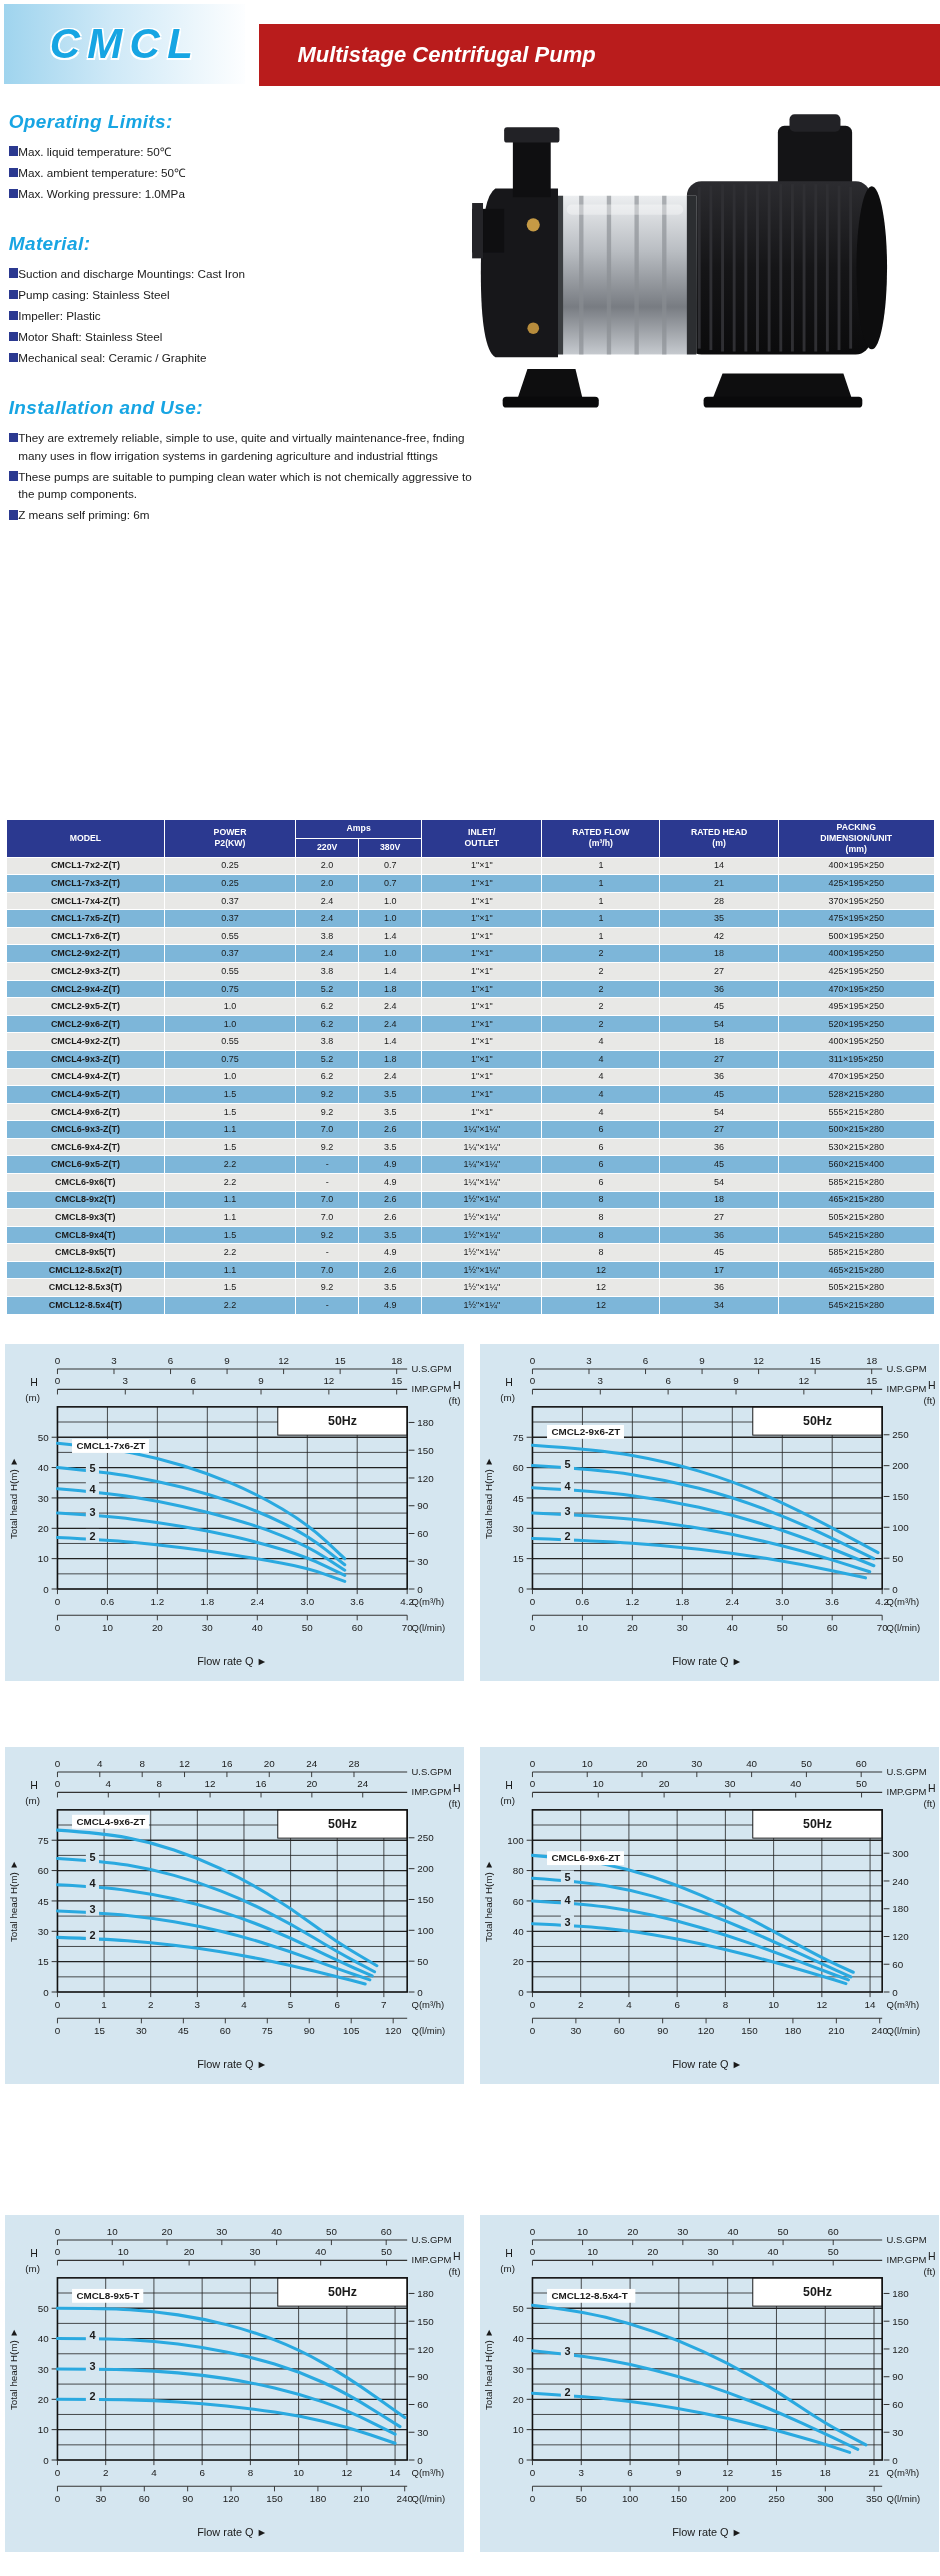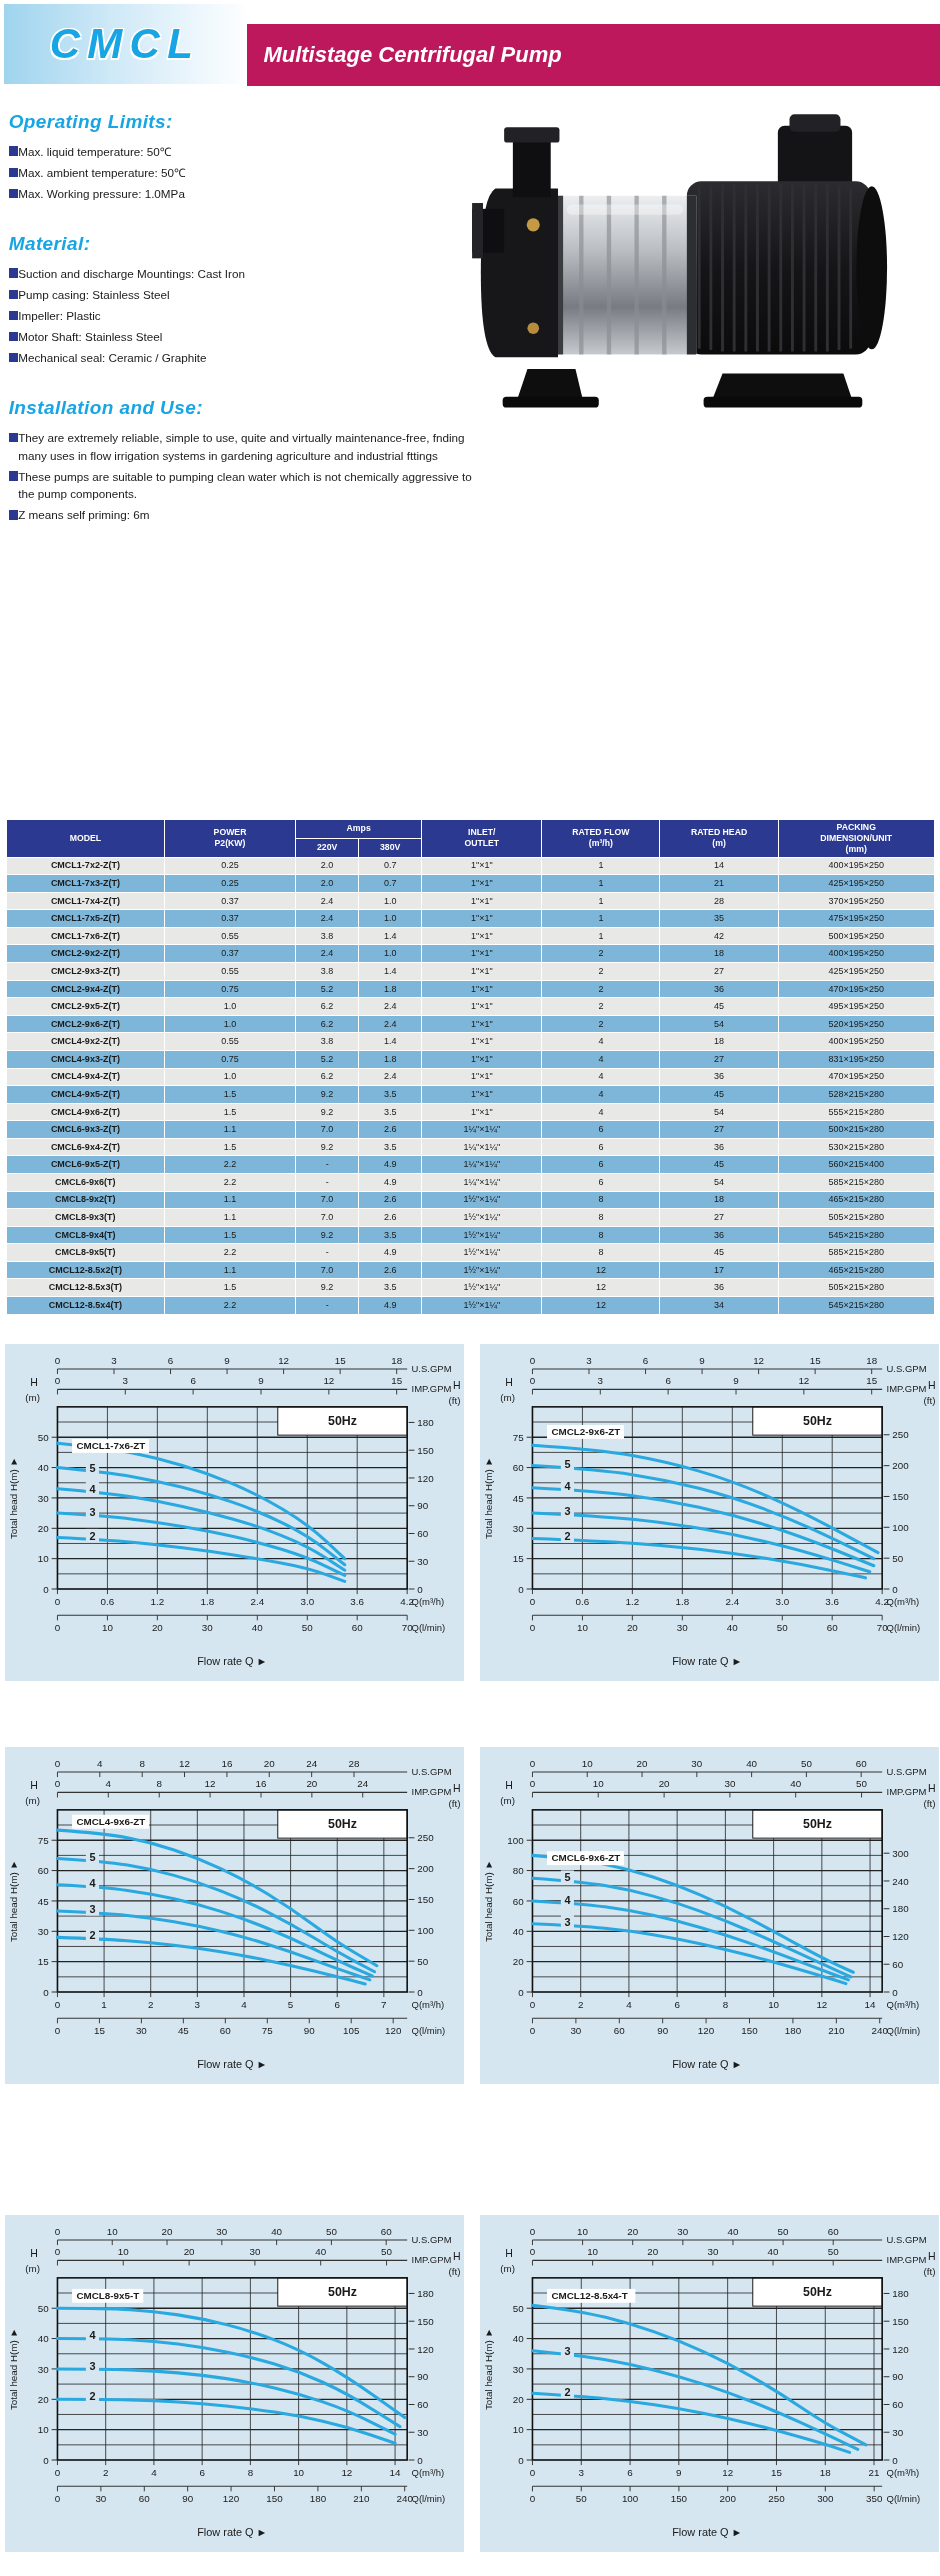--- a/index.html
+++ b/index.html
@@ -1,26 +1,26 @@
 <!DOCTYPE html>
 <html style="font-size:11.7px"><head>
 <meta charset="utf-8">
 <style>
   html,body{margin:0;padding:0;background:#fff;}
   body{width:940px;font-family:"Liberation Sans",sans-serif;color:#1c1c1c;}
   .page{width:940px;overflow:hidden;background:#fff;}
 
   
-  .hdr{display:flex;gap:2px;padding:3.6px 0 0 4.4px;height:82px;}
+  .hdr{display:flex;gap:14px;padding:3.6px 0 0 4.4px;height:82px;}
   .logo-box{width:241px;height:80px;flex:none;background:linear-gradient(90deg,#9fd4ee 0%,#cfe9f7 45%,#fdfeff 100%);
             display:flex;align-items:center;justify-content:center;}
   .logo-text{font-size:42px;font-weight:bold;font-style:italic;color:#17a5e3;letter-spacing:7.3px;
              text-shadow:1.5px 1.5px 0 #fff,-1.5px -1.5px 0 #fff,1.5px -1.5px 0 #fff,-1.5px 1.5px 0 #fff,0 1.5px 0 #fff,0 -1.5px 0 #fff;}
-  .banner{flex:1;background:#be185d;color:#fff;font-size:22px;font-weight:bold;font-style:italic;
-          display:flex;align-items:center;padding-left:16px;margin-top:20px;}
+  .banner{flex:1;background:#b91c1c;color:#fff;font-size:22px;font-weight:bold;font-style:italic;
+          display:flex;align-items:center;padding-left:38px;margin-top:20px;}
 
   
   .top-area{position:relative;height:720px;padding:25px 0 0 8.7px;box-sizing:border-box;}
   .sections{width:467px;}
   .section + .section{margin-top:30px;}
   .section-heading{color:#17a5e3;font-size:19px;font-style:italic;font-weight:bold;margin:0 0 10.2px 0;letter-spacing:0.4px;}
   ul.bullets{list-style:none;margin:0;padding:0;}
   ul.bullets li{display:flex;gap:0;font-size:11.7px;line-height:1.5;margin-bottom:3.6px;color:#1b1b1b;}
   .sq{width:9.5px;height:9.5px;background:#2b3990;flex:none;margin-top:3.6px;}
   .pump-art{position:absolute;top:2.9px;right:31px;width:437px;height:364px;}
@@ -327,21 +327,21 @@
           <td>400×195×250</td>
         </tr>
         <tr class="even">
           <td class="model">CMCL4-9x3-Z(T)</td>
           <td>0.75</td>
           <td>5.2</td>
           <td>1.8</td>
           <td>1"×1"</td>
           <td>4</td>
           <td>27</td>
-          <td>831×195×250</td>
+          <td>311×195×250</td>
         </tr>
         <tr class="odd">
           <td class="model">CMCL4-9x4-Z(T)</td>
           <td>1.0</td>
           <td>6.2</td>
           <td>2.4</td>
           <td>1"×1"</td>
           <td>4</td>
           <td>36</td>
           <td>470×195×250</td>

